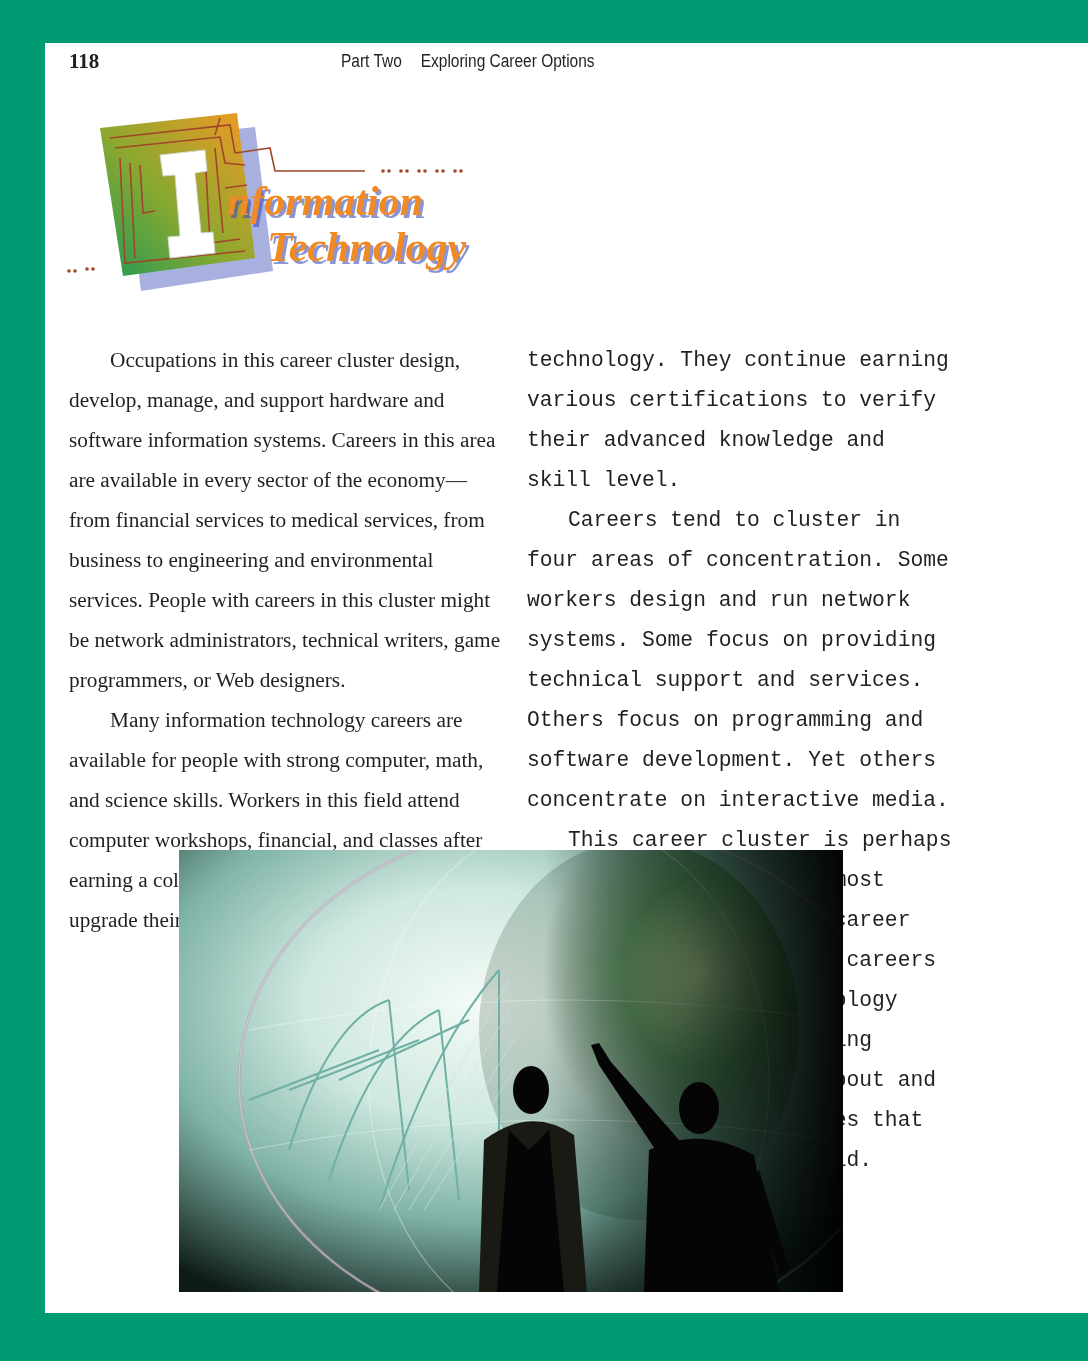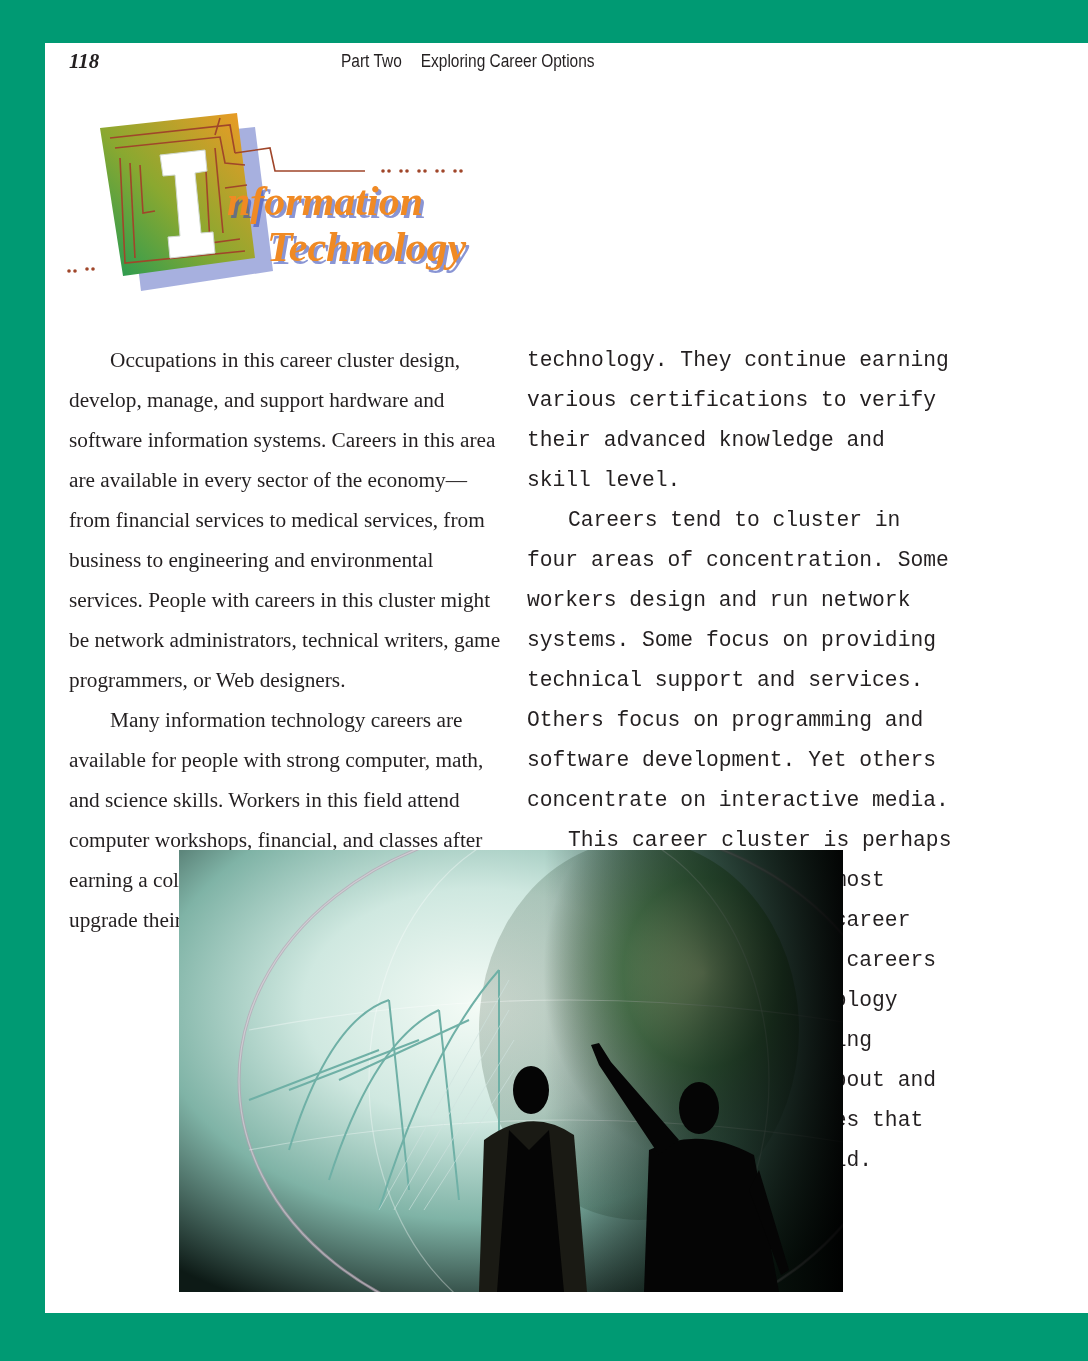--- a/index.html
+++ b/index.html
@@ -1,18 +1,18 @@
 <!DOCTYPE html>
 <html><head>
 <meta charset="utf-8">
 <style>
   html,body{margin:0;padding:0;}
   body{width:1088px;height:1361px;position:relative;overflow:hidden;background:#009a73;font-family:"Liberation Serif","DejaVu Serif",serif;}
   .page{position:absolute;left:45px;top:43px;width:1043px;height:1270px;background:#ffffff;}
-  .page-number{position:absolute;left:24px;top:6px;font-family:"Liberation Serif",serif;font-weight:bold;font-size:21px;color:#231f20;font-style:italic;}
+  .page-number{position:absolute;left:24px;top:6px;font-family:"Liberation Serif",serif;font-weight:bold;font-size:21px;color:#231f20;}
   .running-head{position:absolute;left:296px;top:8px;font-family:"Liberation Sans",sans-serif;font-size:18px;color:#231f20;transform:scaleX(0.86);transform-origin:left top;white-space:nowrap;}
   .running-head .part{margin-right:22px;}
   .logo{position:absolute;left:20px;top:50px;width:420px;height:200px;}
   .col{position:absolute;top:297px;width:432px;font-size:21.3px;line-height:40px;color:#231f20;}
   .col p{margin:0;text-indent:41px;}
   .col p.cont{text-indent:0;}
   .col-left{left:24px;}
   .col-right{left:482px;font-family:Liberation Mono, monospace;}
   .photo{position:absolute;left:134px;top:807px;width:664px;height:442px;overflow:hidden;background:#0b1210;}
 </style>

